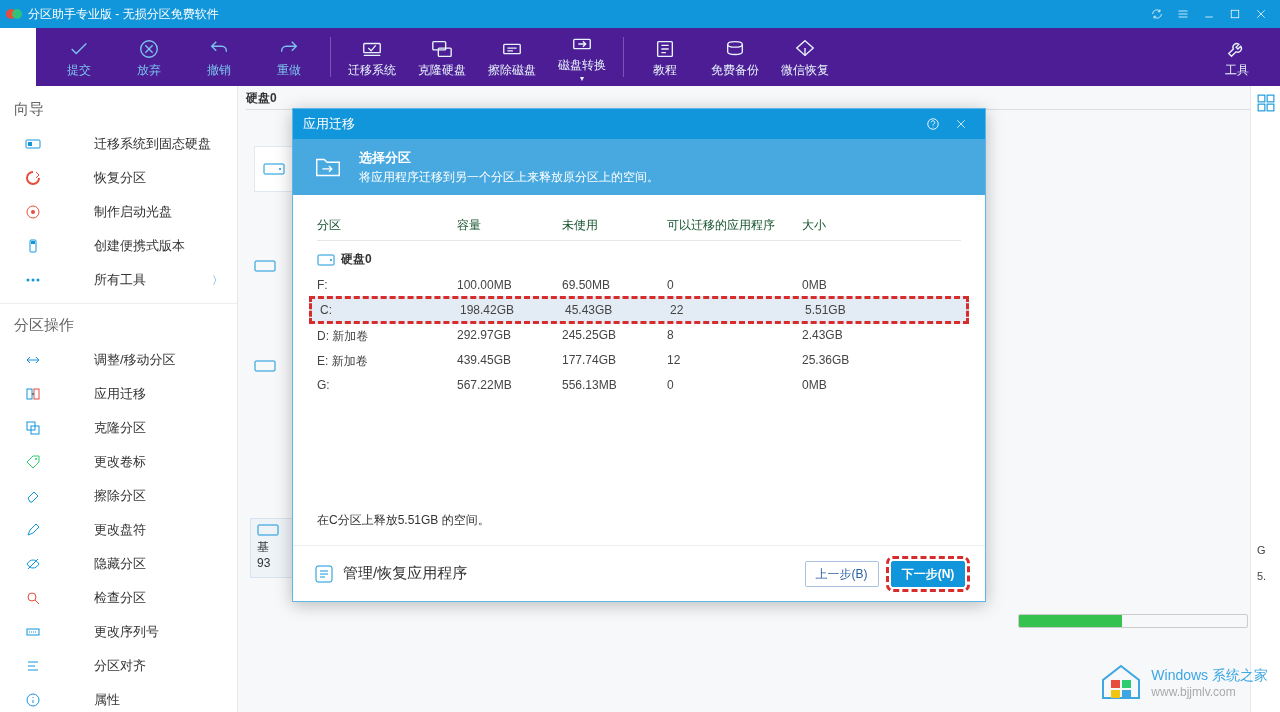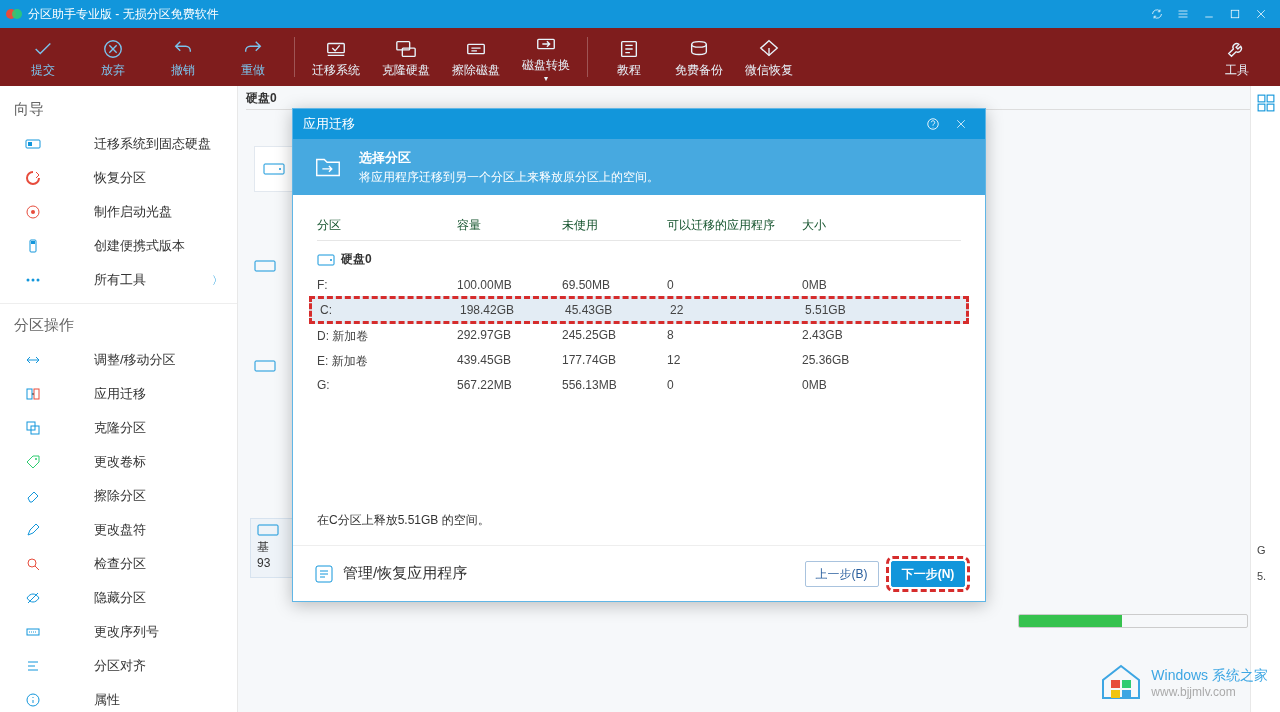--- a/index.html
+++ b/index.html
@@ -6,21 +6,21 @@
   body { background: #fff; width: 1280px; height: 712px; position: relative; overflow: hidden; }
 
   
   .titlebar { height: 28px; background: #1296db; color: #fff; display: flex; align-items: center; padding: 0 6px; font-size: 12px; }
   .titlebar .logo { width: 16px; height: 16px; margin-right: 6px; display: inline-flex; }
   .titlebar .title { flex: 1; }
   .titlebar .ctrl { width: 26px; height: 28px; display: flex; align-items: center; justify-content: center; color: #fff; }
   .titlebar .ctrl svg { width:12px; height:12px; }
 
   
-  .toolbar { height: 58px; background: #7f1d1d; display: flex; align-items: center; padding: 0 8px; color: #cfe9f7; }
+  .toolbar { height: 58px; background: #4c1d95; display: flex; align-items: center; padding: 0 8px; color: #cfe9f7; margin-left: 36px; }
   .tb-btn { width: 70px; display: flex; flex-direction: column; align-items: center; justify-content: center; font-size: 12px; cursor: pointer; color: #e8f4fc; }
   .tb-btn.disabled { color: #7bc3ec; }
   .tb-btn .ic { height: 26px; display:flex; align-items:center; justify-content:center; }
   .tb-btn .ic svg { width:22px; height:22px; stroke:#e8f4fc; fill:none; stroke-width:1.5; }
   .tb-btn.disabled .ic svg { stroke:#7bc3ec; }
   .tb-sep { width:1px; height:40px; background: rgba(255,255,255,0.25); margin: 0 6px; }
   .tb-spacer { flex:1; }
 
   
   .main { position: absolute; top:86px; left:0; right:0; bottom:0; display:flex; }
@@ -323,34 +323,34 @@
         <span class="si-icon">
           <svg viewBox="0 0 16 16">
             <path d="M3 13l2-5 6-6 3 3-6 6-5 2z" fill="none" stroke="#1296db"></path>
           </svg>
         </span>
         <span>更改盘符</span>
       </div>
     <div class="side-item">
         <span class="si-icon">
           <svg viewBox="0 0 16 16">
+            <path d="M2 8c2-3 4-4 6-4s4 1 6 4c-2 3-4 4-6 4s-4-1-6-4z" fill="none" stroke="#1296db"></path>
+            <path d="M3 13L13 3" stroke="#1296db"></path>
+          </svg>
+        </span>
+        <span>隐藏分区</span>
+      </div>
+    <div class="side-item">
+        <span class="si-icon">
+          <svg viewBox="0 0 16 16">
             <circle cx="7" cy="7" r="4" fill="none" stroke="#e74c3c"></circle>
             <path d="M10 10l4 4" stroke="#e74c3c"></path>
           </svg>
         </span>
         <span>检查分区</span>
-      </div>
-    <div class="side-item">
-        <span class="si-icon">
-          <svg viewBox="0 0 16 16">
-            <path d="M2 8c2-3 4-4 6-4s4 1 6 4c-2 3-4 4-6 4s-4-1-6-4z" fill="none" stroke="#1296db"></path>
-            <path d="M3 13L13 3" stroke="#1296db"></path>
-          </svg>
-        </span>
-        <span>隐藏分区</span>
       </div>
     <div class="side-item">
         <span class="si-icon">
           <svg viewBox="0 0 16 16">
             <rect x="2" y="5" width="12" height="6" fill="none" stroke="#1296db"></rect>
             <path d="M4 8h1M6 8h1M8 8h1M10 8h1" stroke="#1296db"></path>
           </svg>
         </span>
         <span>更改序列号</span>
       </div>

